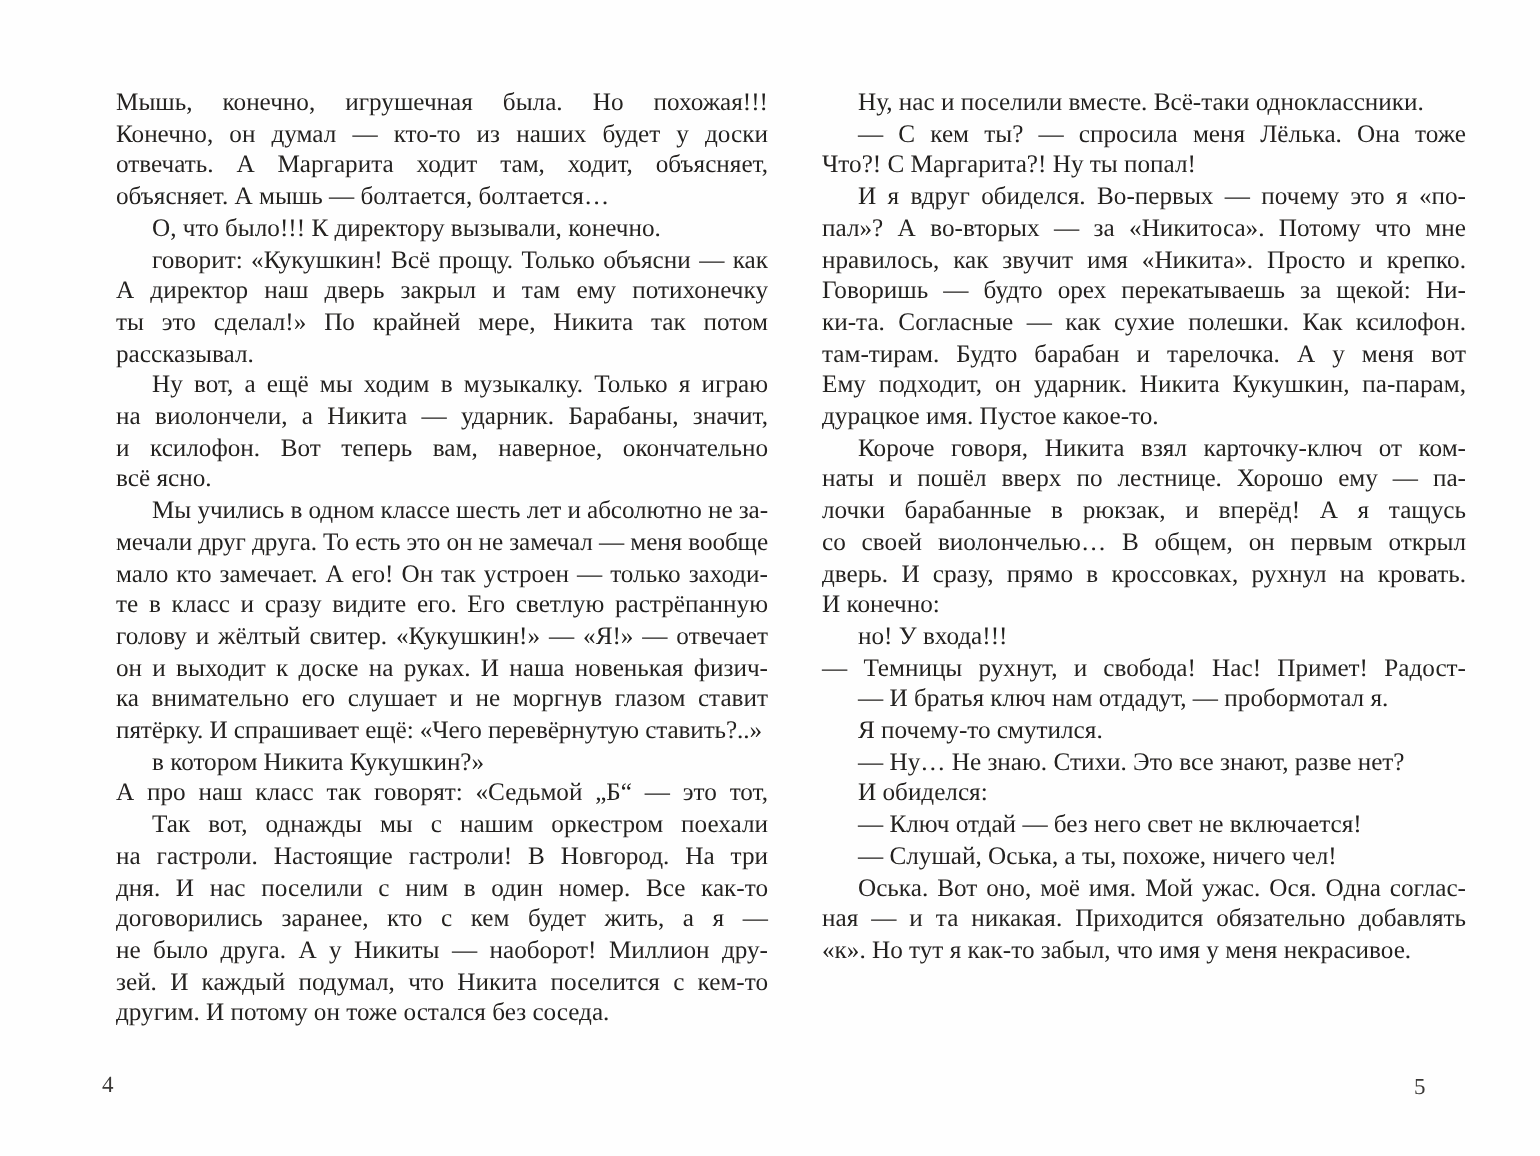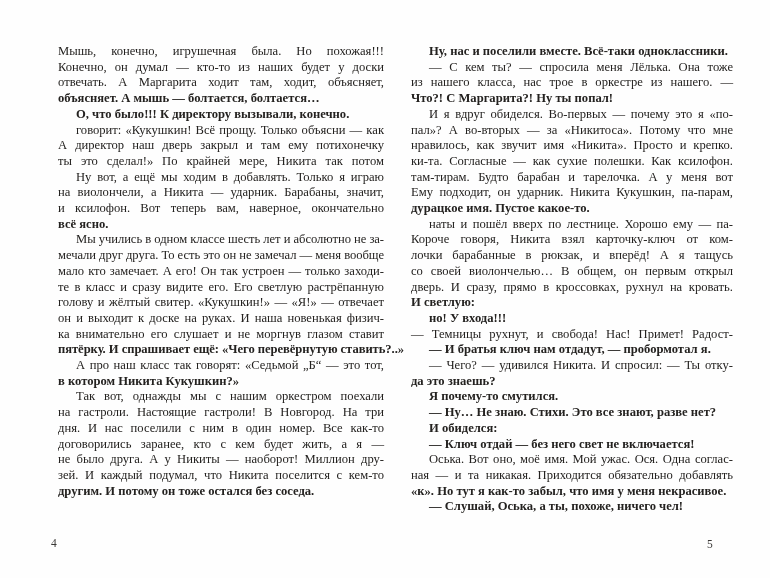--- a/index.html
+++ b/index.html
@@ -39,21 +39,20 @@
   .line {
     font-size: 12.6px;
     line-height: 15.7px;
     white-space: nowrap;
     text-align: justify;
     text-align-last: justify;
     color: #242220;
   }
   .line.pend {
     text-align-last: left;
-    font-weight: bold;
   }
   .para.indent .line:first-child {
     text-indent: 18px;
   }
   .pagenum {
     position: absolute;
     font-size: 11.5px;
     line-height: 12px;
     color: #3a3836;
   }
@@ -77,104 +76,101 @@
         <div class="line">отвечать. А Маргарита ходит там, ходит, объясняет,</div>
         <div class="line pend">объясняет. А мышь — болтается, болтается…</div>
       </div>
       <div class="para indent">
         <div class="line pend">О, что было!!! К директору вызывали, конечно.</div>
       </div>
       <div class="para indent">
         <div class="line">говорит: «Кукушкин! Всё прощу. Только объясни — как</div>
         <div class="line">А директор наш дверь закрыл и там ему потихонечку</div>
         <div class="line">ты это сделал!» По крайней мере, Никита так потом</div>
+        <div class="line pend">рассказывал.</div>
       </div>
       <div class="para indent">
-        <div class="line">Ну вот, а ещё мы ходим в добавлять. Только я играю</div>
+        <div class="line">Ну вот, а ещё мы ходим в музыкалку. Только я играю</div>
         <div class="line">на виолончели, а Никита — ударник. Барабаны, значит,</div>
         <div class="line">и ксилофон. Вот теперь вам, наверное, окончательно</div>
         <div class="line pend">всё ясно.</div>
       </div>
       <div class="para indent">
         <div class="line" style="letter-spacing: -0.05px;">Мы учились в одном классе шесть лет и абсолютно не за-</div>
         <div class="line" style="letter-spacing: -0.05px;">мечали друг друга. То есть это он не замечал — меня вообще</div>
         <div class="line">мало кто замечает. А его! Он так устроен — только заходи-</div>
         <div class="line">те в класс и сразу видите его. Его светлую растрёпанную</div>
         <div class="line">голову и жёлтый свитер. «Кукушкин!» — «Я!» — отвечает</div>
         <div class="line">он и выходит к доске на руках. И наша новенькая физич-</div>
         <div class="line">ка внимательно его слушает и не моргнув глазом ставит</div>
         <div class="line pend" style="letter-spacing: -0.05px;">пятёрку. И спрашивает ещё: «Чего перевёрнутую ставить?..»</div>
       </div>
       <div class="para indent">
+        <div class="line pend">в котором Никита Кукушкин?»</div>
         <div class="line">А про наш класс так говорят: «Седьмой „Б“ — это тот,</div>
-        <div class="line pend">в котором Никита Кукушкин?»</div>
       </div>
       <div class="para indent">
         <div class="line">Так вот, однажды мы с нашим оркестром поехали</div>
         <div class="line">на гастроли. Настоящие гастроли! В Новгород. На три</div>
         <div class="line">дня. И нас поселили с ним в один номер. Все как-то</div>
         <div class="line">договорились заранее, кто с кем будет жить, а я —</div>
         <div class="line">не было друга. А у Никиты — наоборот! Миллион дру-</div>
         <div class="line">зей. И каждый подумал, что Никита поселится с кем-то</div>
         <div class="line pend">другим. И потому он тоже остался без соседа.</div>
       </div>
     </div>
   <div class="text-col" id="right-col">
       <div class="para indent">
         <div class="line pend">Ну, нас и поселили вместе. Всё-таки одноклассники.</div>
       </div>
       <div class="para indent">
         <div class="line">— С кем ты? — спросила меня Лёлька. Она тоже</div>
-        <div class="line">из нашего класса, нас трое в оркестре из нашего. —</div>
         <div class="line pend">Что?! С Маргарита?! Ну ты попал!</div>
       </div>
       <div class="para indent">
         <div class="line">И я вдруг обиделся. Во-первых — почему это я «по-</div>
         <div class="line">пал»? А во-вторых — за «Никитоса». Потому что мне</div>
         <div class="line">нравилось, как звучит имя «Никита». Просто и крепко.</div>
+        <div class="line">Говоришь — будто орех перекатываешь за щекой: Ни-</div>
         <div class="line">ки-та. Согласные — как сухие полешки. Как ксилофон.</div>
         <div class="line">там-тирам. Будто барабан и тарелочка. А у меня вот</div>
         <div class="line">Ему подходит, он ударник. Никита Кукушкин, па-парам,</div>
         <div class="line pend">дурацкое имя. Пустое какое-то.</div>
       </div>
       <div class="para indent">
+        <div class="line">Короче говоря, Никита взял карточку-ключ от ком-</div>
         <div class="line">наты и пошёл вверх по лестнице. Хорошо ему — па-</div>
-        <div class="line">Короче говоря, Никита взял карточку-ключ от ком-</div>
         <div class="line">лочки барабанные в рюкзак, и вперёд! А я тащусь</div>
         <div class="line">со своей виолончелью… В общем, он первым открыл</div>
         <div class="line">дверь. И сразу, прямо в кроссовках, рухнул на кровать.</div>
-        <div class="line pend">И светлую:</div>
+        <div class="line pend">И конечно:</div>
       </div>
       <div class="para indent">
         <div class="line pend">но! У входа!!!</div>
         <div class="line">— Темницы рухнут, и свобода! Нас! Примет! Радост-</div>
       </div>
       <div class="para indent">
         <div class="line pend">— И братья ключ нам отдадут, — пробормотал я.</div>
-      </div>
-      <div class="para indent">
-        <div class="line">— Чего? — удивился Никита. И спросил: — Ты отку-</div>
-        <div class="line pend">да это знаешь?</div>
       </div>
       <div class="para indent">
         <div class="line pend">Я почему-то смутился.</div>
       </div>
       <div class="para indent">
         <div class="line pend">— Ну… Не знаю. Стихи. Это все знают, разве нет?</div>
       </div>
       <div class="para indent">
         <div class="line pend">И обиделся:</div>
       </div>
       <div class="para indent">
         <div class="line pend">— Ключ отдай — без него свет не включается!</div>
       </div>
       <div class="para indent">
+        <div class="line pend">— Слушай, Оська, а ты, похоже, ничего чел!</div>
+      </div>
+      <div class="para indent">
         <div class="line">Оська. Вот оно, моё имя. Мой ужас. Ося. Одна соглас-</div>
         <div class="line">ная — и та никакая. Приходится обязательно добавлять</div>
         <div class="line pend">«к». Но тут я как-то забыл, что имя у меня некрасивое.</div>
-      </div>
-      <div class="para indent">
-        <div class="line pend">— Слушай, Оська, а ты, похоже, ничего чел!</div>
       </div>
     </div>
   <div class="pagenum" id="left-num">4</div>
   <div class="pagenum" id="right-num">5</div>
 </div>
 
 </body></html>

